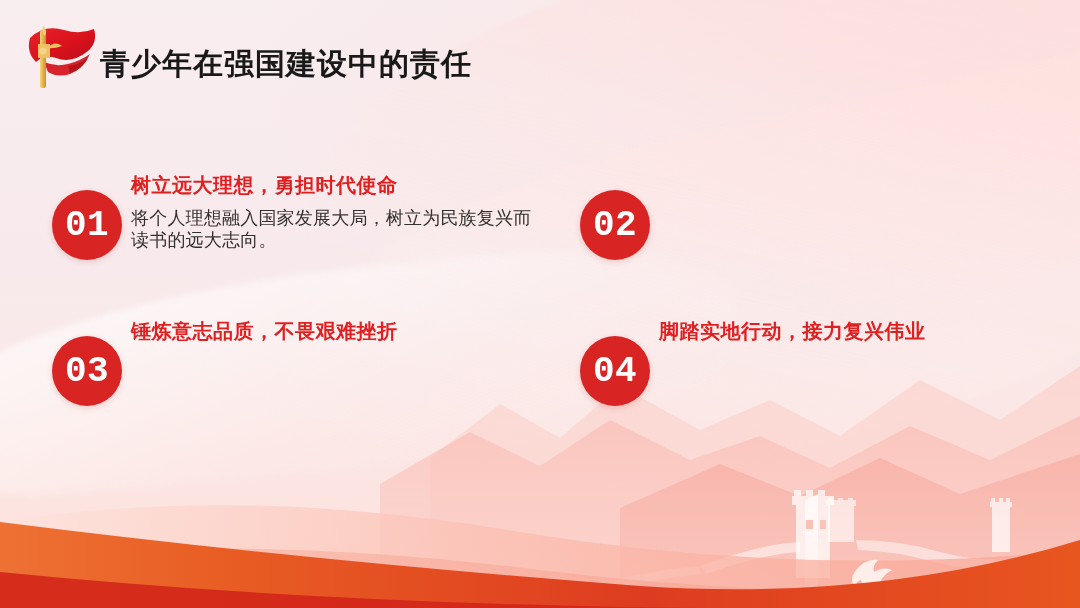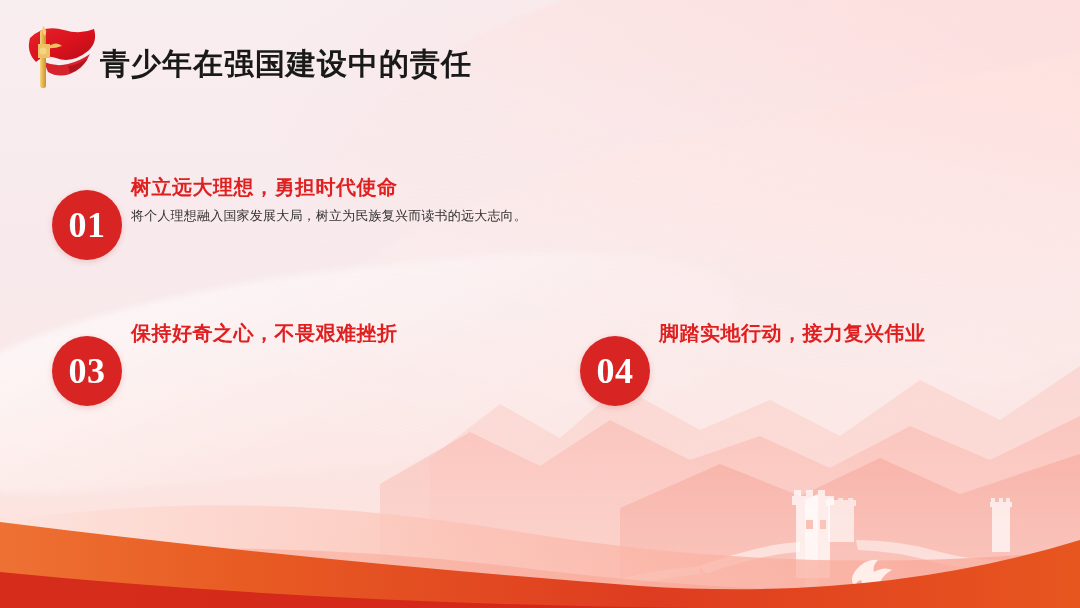--- a/index.html
+++ b/index.html
@@ -6,21 +6,21 @@
     margin: 0;
     padding: 0;
     background: #ffffff;
   }
   #slide {
     position: relative;
     width: 1080px;
     height: 608px;
     overflow: hidden;
     background: #e5e5e5;
-    font-family: Liberation Serif, serif;
+    font-family: Liberation Mono, monospace;
   }
 
   
   .bg-base {
     position: absolute;
     inset: 0;
     background:
       radial-gradient(140% 90% at 100% 12%, #fbe3e4 0%, rgba(251,227,228,0) 55%),
       linear-gradient(180deg, #f8edef 0%, #f8eaec 45%, #fbe7e5 70%, #fde0da 100%);
   }
@@ -127,22 +127,22 @@
   .item-title {
     font-size: 20px;
     font-weight: bold;
     color: #e02020;
     letter-spacing: 0.5px;
     line-height: 30px;
     margin-bottom: 6px;
     white-space: nowrap;
   }
   .item-desc {
-    font-size: 13px;
-    line-height: 16px;
+    font-size: 18px;
+    line-height: 22px;
     color: #33312f;
     letter-spacing: 0.2px;
   }
 
   
   .bands {
     position: absolute;
     left: 0; right: 0; bottom: 0;
     height: 140px;
   }
@@ -288,28 +288,29 @@
 
       <div class="item">
         <div class="badge">01</div>
         <div class="texts">
           <div class="item-title">树立远大理想，勇担时代使命</div>
           <div class="item-desc">将个人理想融入国家发展大局，树立为民族复兴而读书的远大志向。</div>
         </div>
       </div>
 
       <div class="item">
+        <div class="badge">02</div>
         <div class="texts">
         </div>
       </div>
 
       <div class="item">
         <div class="badge">03</div>
         <div class="texts">
-          <div class="item-title">保持好奇之心，不畏艰难挫折</div>
+          <div class="item-title">锤炼意志品质，不畏艰难挫折</div>
         </div>
       </div>
 
       <div class="item">
         <div class="badge">04</div>
         <div class="texts">
           <div class="item-title">脚踏实地行动，接力复兴伟业</div>
         </div>
       </div>
 

